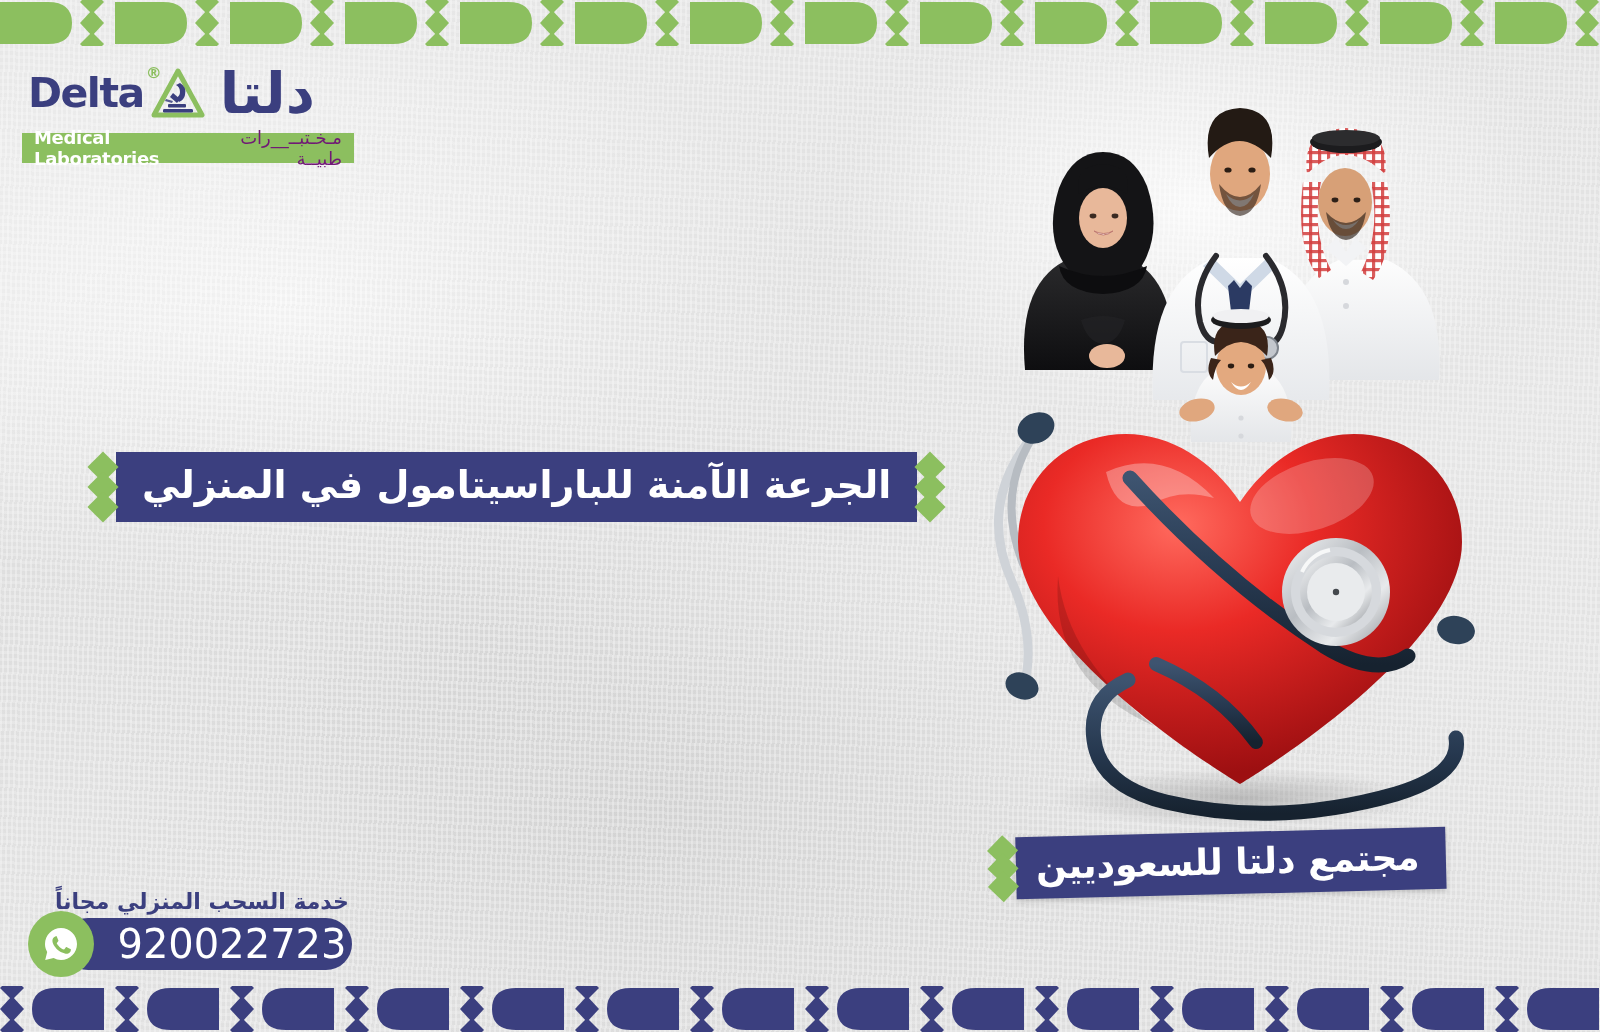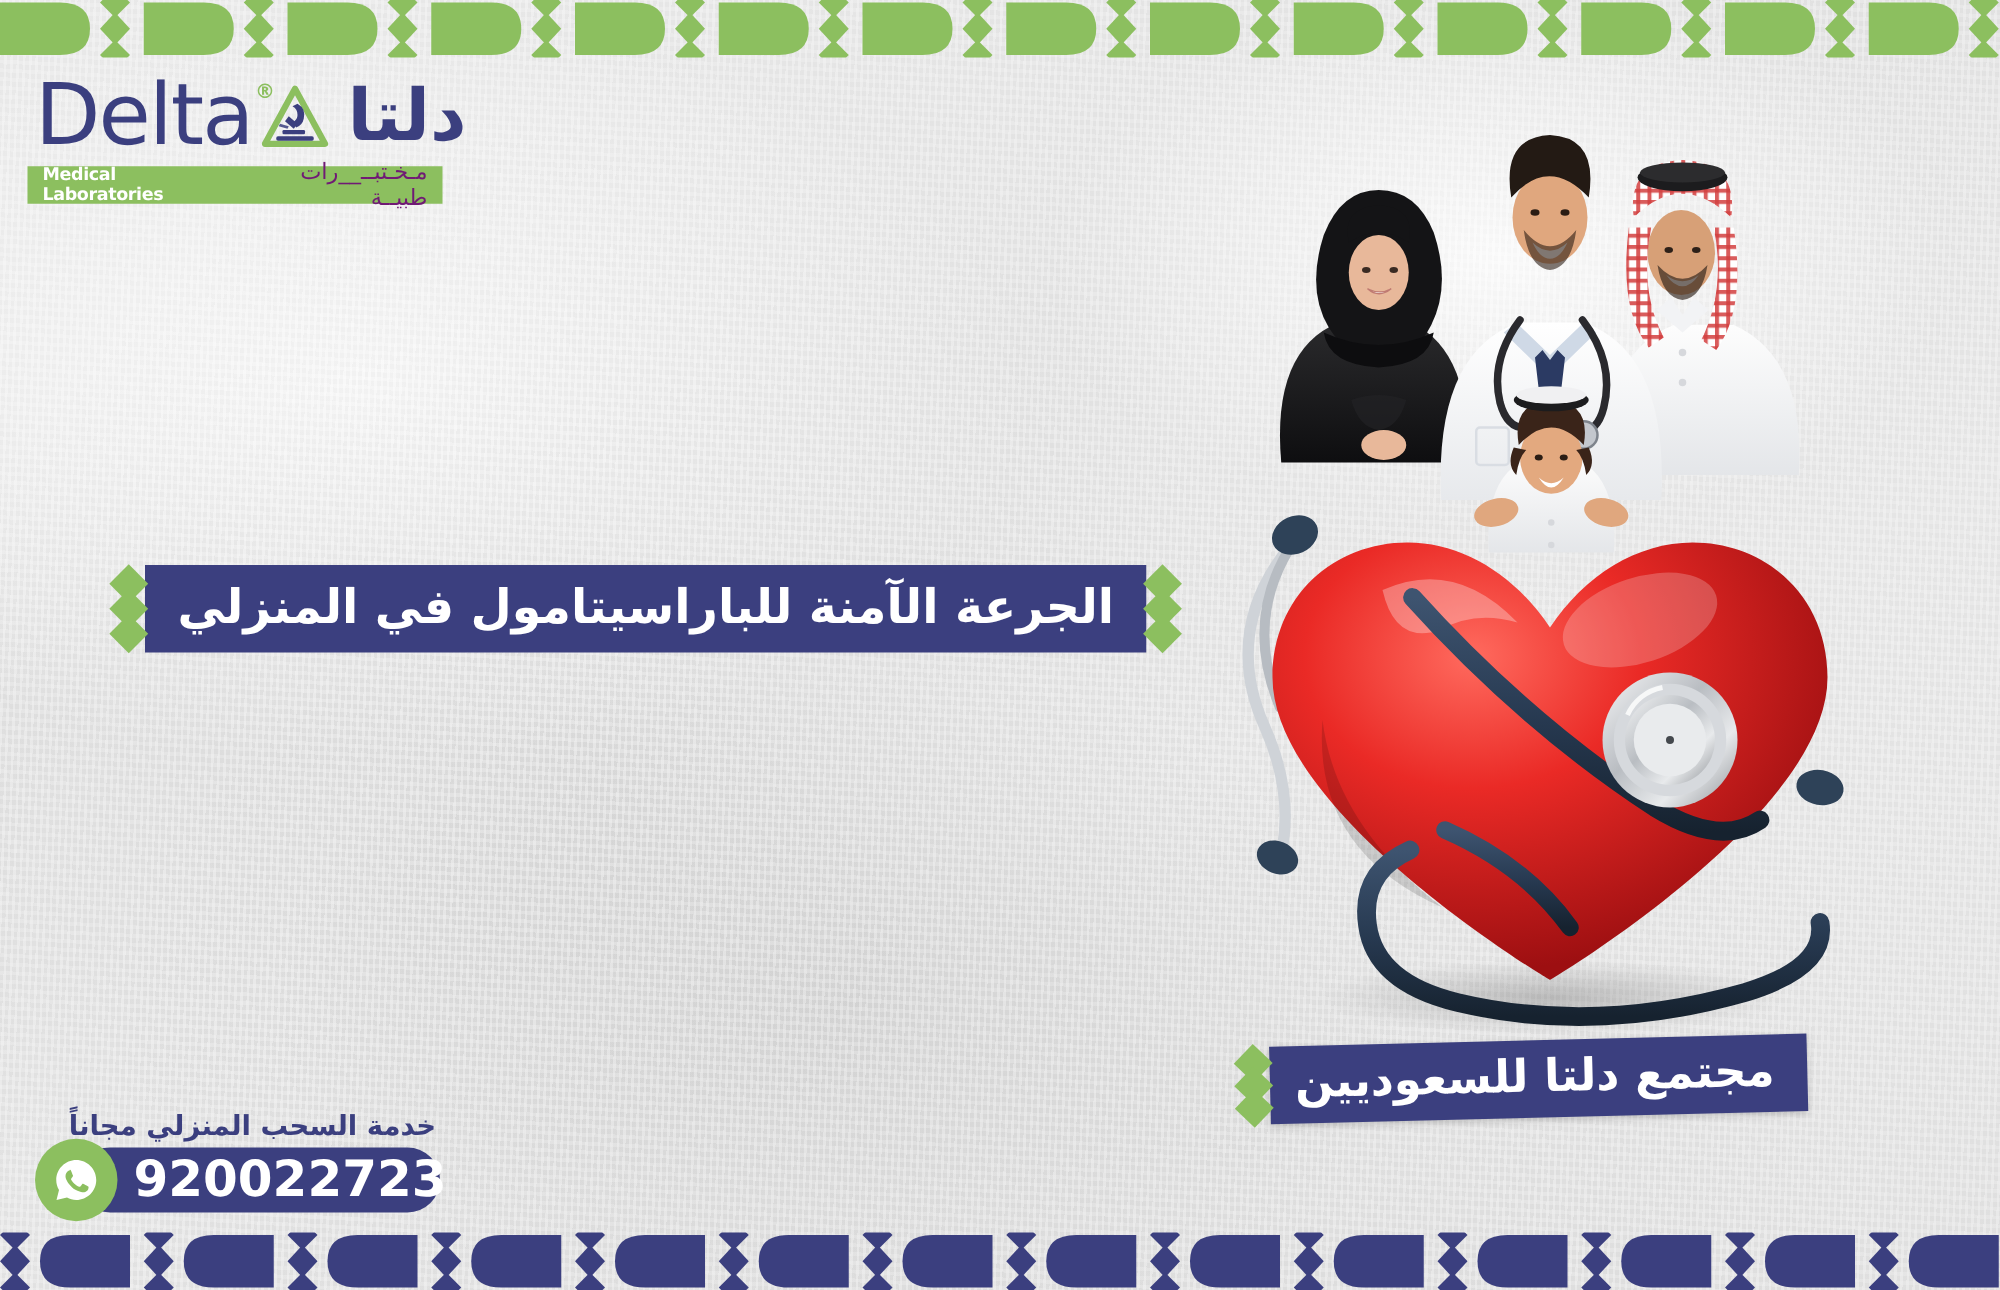--- a/index.html
+++ b/index.html
@@ -33,37 +33,37 @@
   .border-strip{ position:absolute; left:0; width:1600px; height:46px; }
   .border-top{ top:0; }
   .border-bottom{ bottom:0; }
   .border-strip svg{ display:block; width:100%; height:100%; }
 
   
   .logo{ position:absolute; left:22px; top:57px; width:340px; }
   .logo-row{ display:flex; align-items:center; gap:6px; height:72px; padding-left:6px;}
   .logo-latin{
     font-family:"DejaVu Sans","Liberation Sans",sans-serif;
-    font-weight:normal; font-size:68px; color:#3b3f7f; letter-spacing:-1.5px; line-height:1;
+    font-weight:bold; font-size:41px; color:#3b3f7f; letter-spacing:-1.5px; line-height:1;
   }
   .logo-mark{ position:relative; width:56px; height:56px; }
   .logo-mark svg{ display:block; }
   .reg-mark{
     position:absolute; left:-4px; top:-2px; font-size:16px; color:#8cbf5f; font-weight:bold;
   }
   .logo-ar{
     font-size:57px; color:#3b3f7f; font-weight:bold; line-height:1;
     direction:rtl; letter-spacing:0px; margin-left:8px;
   }
   .logo-band{
     margin-top:4px; background:#8cbf5f; height:30px; width:332px;
     display:flex; align-items:center; justify-content:center; gap:26px;
     padding:0 12px;
   }
-  .logo-band-en{ color:#fff; font-weight:bold; font-size:14px; letter-spacing:-.3px;}
+  .logo-band-en{ color:#fff; font-weight:bold; font-size:18px; letter-spacing:-.3px;}
   .logo-band-ar{ color:#701a75; font-size:18px; direction:rtl; letter-spacing:1px;}
 
   
   .headline-wrap{ position:absolute; left:90px; top:452px; display:flex; align-items:stretch; }
   .diamond-col{ width:26px; display:flex; flex-direction:column; justify-content:center; gap:2px;}
   .diamond-col .dia{
     width:22px; height:22px; background:#8cbf5f; transform:rotate(45deg);
     margin:-2px auto;
   }
   .headline-bar{
@@ -83,21 +83,21 @@
   .phone-block{ position:absolute; left:24px; bottom:62px; width:340px; }
   .phone-caption{
     color:#3b3f7f; font-size:22px; font-weight:bold; direction:rtl; text-align:center;
     width:300px; margin-left:28px; margin-bottom:4px; letter-spacing:-.3px;
   }
   .phone-pill{
     position:relative; margin-left:38px; width:290px; height:52px;
     background:#3b3f7f; border-radius:26px; display:flex; align-items:center;
     justify-content:center; padding-left:34px;
   }
-  .phone-number{ color:#fff; font-size:40px; font-weight:bold; letter-spacing:0px; line-height:1;margin-left:16px;}
+  .phone-number{ color:#fff; font-size:40px; font-weight:normal; letter-spacing:0px; line-height:1;margin-left:16px;}
   .wa-icon{
     position:absolute; left:-34px; top:-7px; width:66px; height:66px; border-radius:50%;
     background:#8cbf5f; display:flex; align-items:center; justify-content:center;
   }
   .wa-icon svg{ display:block; }
 
   
   .badge-wrap{
     position:absolute; left:990px; top:838px; display:flex; align-items:stretch;
     transform:rotate(-1.4deg); transform-origin:left center;

